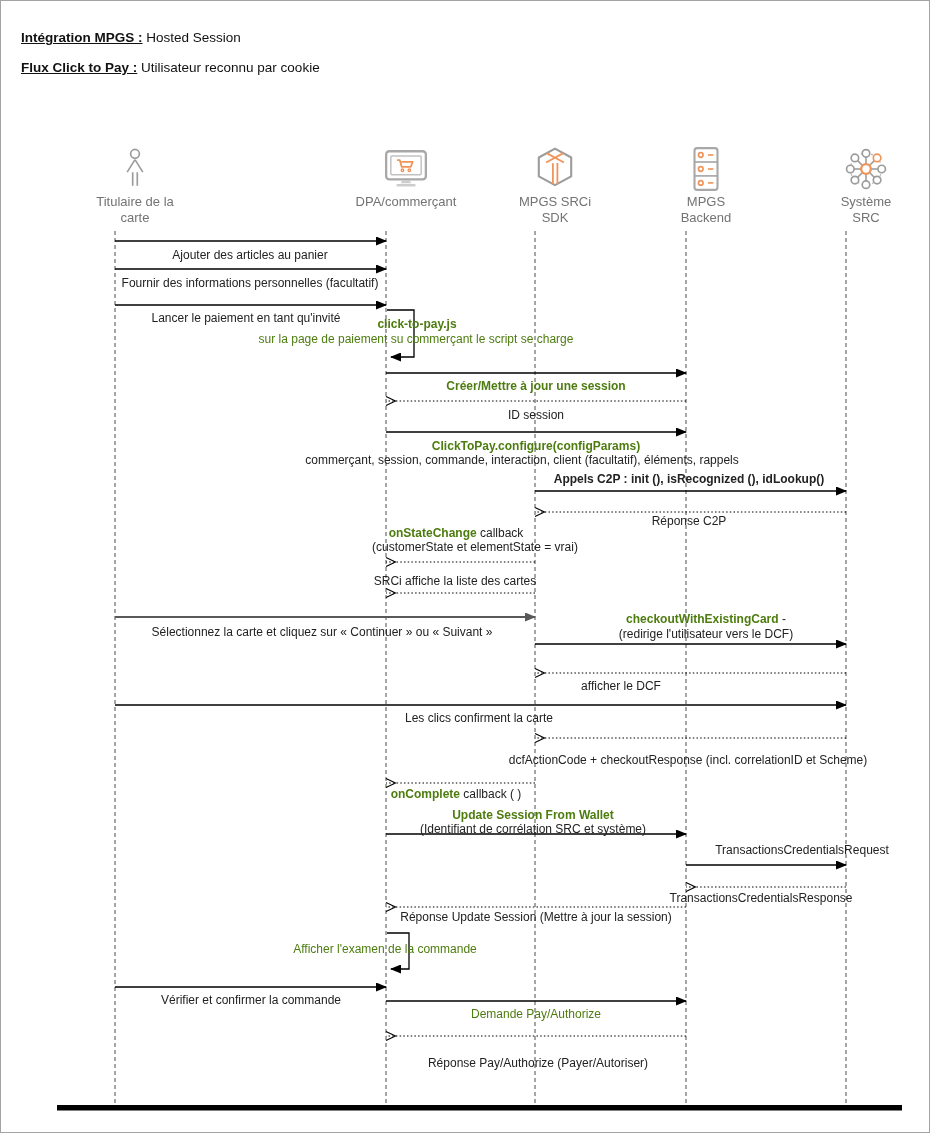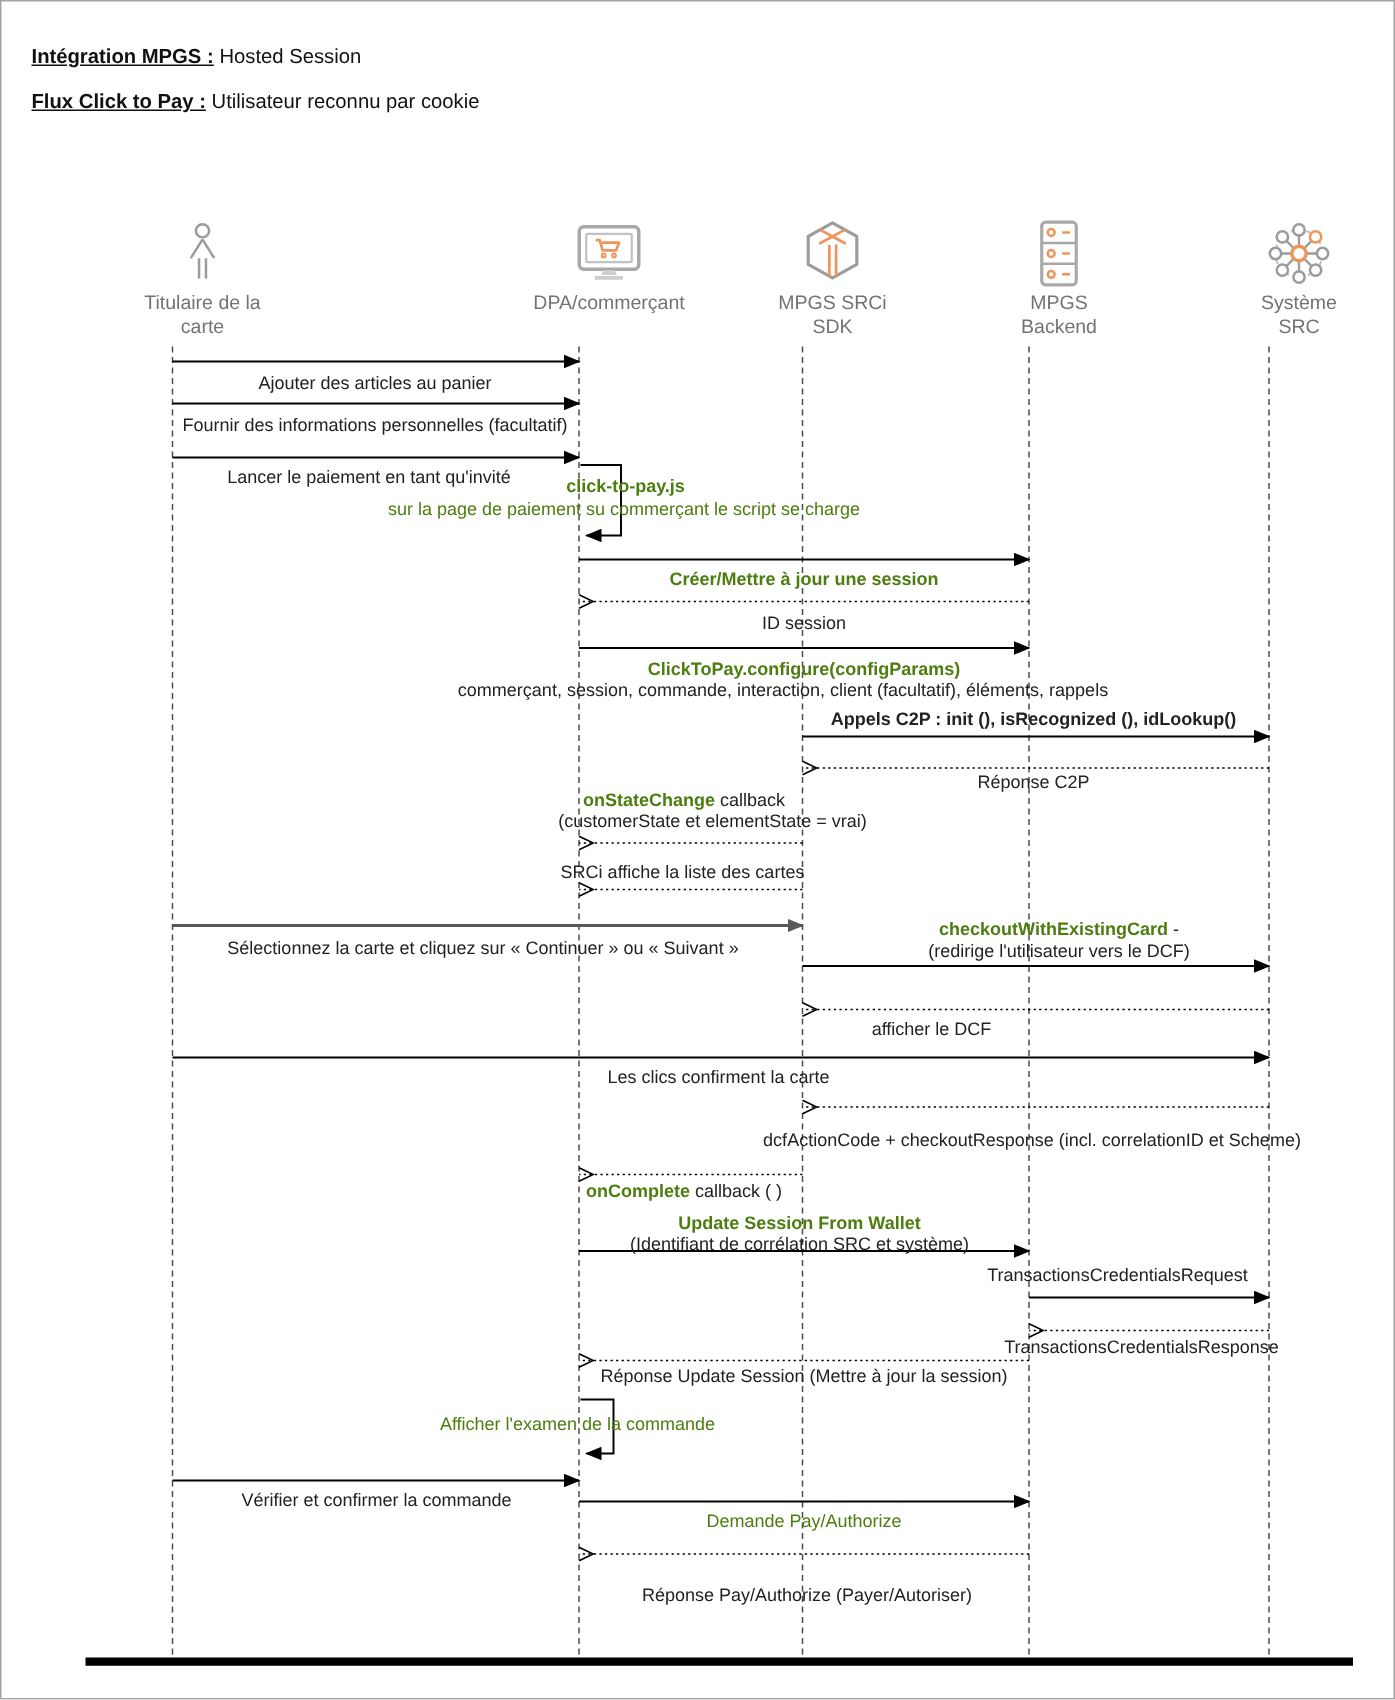--- a/index.html
+++ b/index.html
@@ -162,21 +162,21 @@
       <div class="msg-line" style="left: 454px; top: 573px;"><span>SRCi affiche la liste des cartes</span></div>
       <div class="msg-line" style="left: 321px; top: 624px;"><span>Sélectionnez la carte et cliquez sur « Continuer » ou « Suivant »</span></div>
       <div class="msg-line" style="left: 705px; top: 611px;"><span class="blue b">checkoutWithExistingCard</span><span> -</span></div>
       <div class="msg-line" style="left: 705px; top: 626px;"><span>(redirige l'utilisateur vers le DCF)</span></div>
       <div class="msg-line" style="left: 620px; top: 678px;"><span>afficher le DCF</span></div>
       <div class="msg-line" style="left: 478px; top: 710px;"><span>Les clics confirment la carte</span></div>
       <div class="msg-line" style="left: 687px; top: 752px;"><span>dcfActionCode + checkoutResponse (incl. correlationID et Scheme)</span></div>
       <div class="msg-line" style="left: 455px; top: 786px;"><span class="blue b">onComplete</span><span> callback ( )</span></div>
       <div class="msg-line" style="left: 532px; top: 807px;"><span class="blue b">Update Session From Wallet</span></div>
       <div class="msg-line" style="left: 532px; top: 821px;"><span class="u">(Identifiant de corrélation SRC et système)</span></div>
-      <div class="msg-line" style="left: 744px; top: 842px; text-align: center;"><span>TransactionsCredentialsRequest</span></div>
+      <div class="msg-line" style="left: 801px; top: 842px; text-align: center;"><span>TransactionsCredentialsRequest</span></div>
       <div class="msg-line" style="left: 760px; top: 890px;"><span>TransactionsCredentialsResponse</span></div>
       <div class="msg-line" style="left: 535px; top: 909px;"><span>Réponse Update Session (Mettre à jour la session)</span></div>
       <div class="msg-line" style="left: 384px; top: 941px;"><span class="blue">Afficher l'examen de la commande</span></div>
       <div class="msg-line" style="left: 250px; top: 992px;"><span>Vérifier et confirmer la commande</span></div>
       <div class="msg-line" style="left: 535px; top: 1006px;"><span class="blue">Demande Pay/Authorize</span></div>
       <div class="msg-line" style="left: 537px; top: 1040px; margin-top: 15px;"><span>Réponse Pay/Authorize (Payer/Autoriser)</span></div>
     </div>
 </div>
 
 </body></html>

